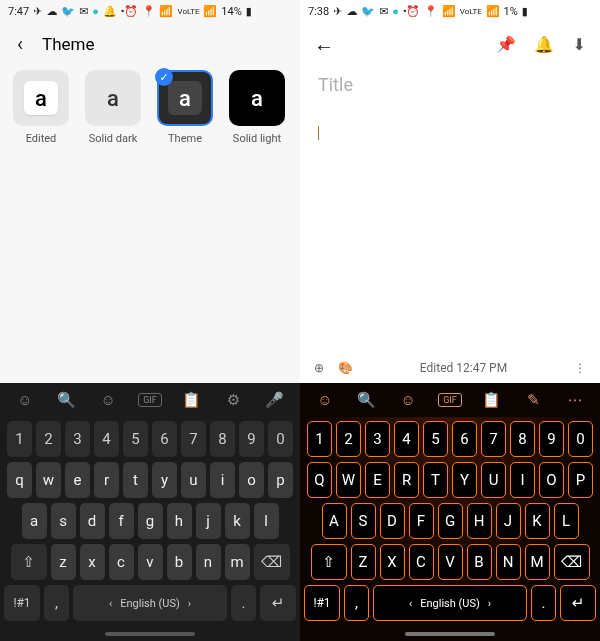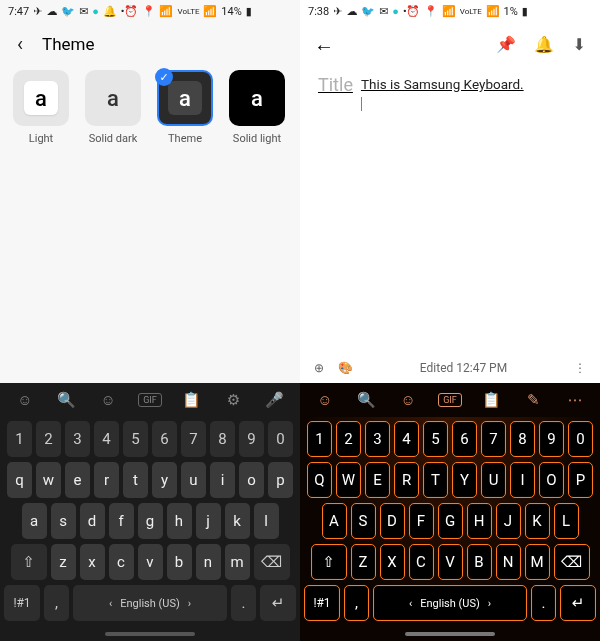--- a/index.html
+++ b/index.html
@@ -30,21 +30,21 @@
   .tile-dark { background: #2a2a2a; border: 2px solid #2d7ff9; }
   .tile-dark .inner { width: 34px; height: 34px; background: #444; border-radius: 6px; display:flex;align-items:center;justify-content:center; color:#fff;}
   .tile-soliddark { background: #000; color:#fff;}
   .check { position:absolute; top:-4px; left:-4px; width:18px; height:18px; border-radius:50%; background:#2d7ff9; color:#fff; font-size:11px; display:flex; align-items:center; justify-content:center; }
   .theme-label { font-size: 11px; color:#555; }
 
   
   .note-appbar { height: 44px; display:flex; align-items:center; justify-content:space-between; padding:0 14px; }
   .note-appbar .left-btn { font-size: 20px; }
   .note-appbar .rights { display:flex; gap:18px; font-size:16px; color:#555;}
-  .note-body { flex:1; padding: 8px 18px; display:flex; flex-direction:row; gap:8px;text-decoration:underline; }
+  .note-body { flex:1; padding: 8px 18px; display:flex; flex-direction:column; gap:8px; }
   .note-title-in { font-size:18px; color:#b0b0b0; }
   .note-text { font-size:13.5px; color:#222; }
   .cursor { display:inline-block; width:1px; height:14px; background:#aa7733; vertical-align:middle;}
   .note-footer { height:30px; display:flex; align-items:center; justify-content:space-between; padding:0 14px; font-size:12px; color:#666;}
   .note-footer .nf-left{display:flex; gap:14px;}
 
   
   .kbd { width:100%; }
   .kbd-toolbar { height:34px; display:flex; align-items:center; justify-content:space-around; padding:0 4px;}
   .kbd-toolbar .ti { width:24px; text-align:center; font-size:15px;}
@@ -105,21 +105,21 @@
       <span class="title">Theme</span>
     </div>
 
     <div class="theme-grid">
       <div class="theme-item">
         <div class="theme-tile tile-light">
             <div class="inner">
               <span class="a">a</span>
             </div>
           </div>
-        <span class="theme-label">Light</span>
+        <span class="theme-label">Edited</span>
       </div>
       <div class="theme-item">
         <div class="theme-tile tile-solidlight">
             <span class="a" style="color:#333">a</span>
           </div>
         <span class="theme-label">Solid dark</span>
       </div>
       <div class="theme-item">
         <div class="theme-tile tile-dark">
           <span class="check">✓</span>
@@ -241,21 +241,21 @@
       <div class="rights">
         <span>📌</span>
         <span>🔔</span>
         <span>⬇</span>
       </div>
     </div>
 
     <div class="note-body">
       <div class="note-title-in">Title</div>
       <div>
-        <span class="note-text">This is Samsung Keyboard.</span><br>
+        <br>
         <span class="cursor"></span>
       </div>
     </div>
 
     <div class="note-footer">
       <span class="nf-left">
         <span>⊕</span>
         <span>🎨</span>
       </span>
       <span>Edited 12:47 PM</span>

